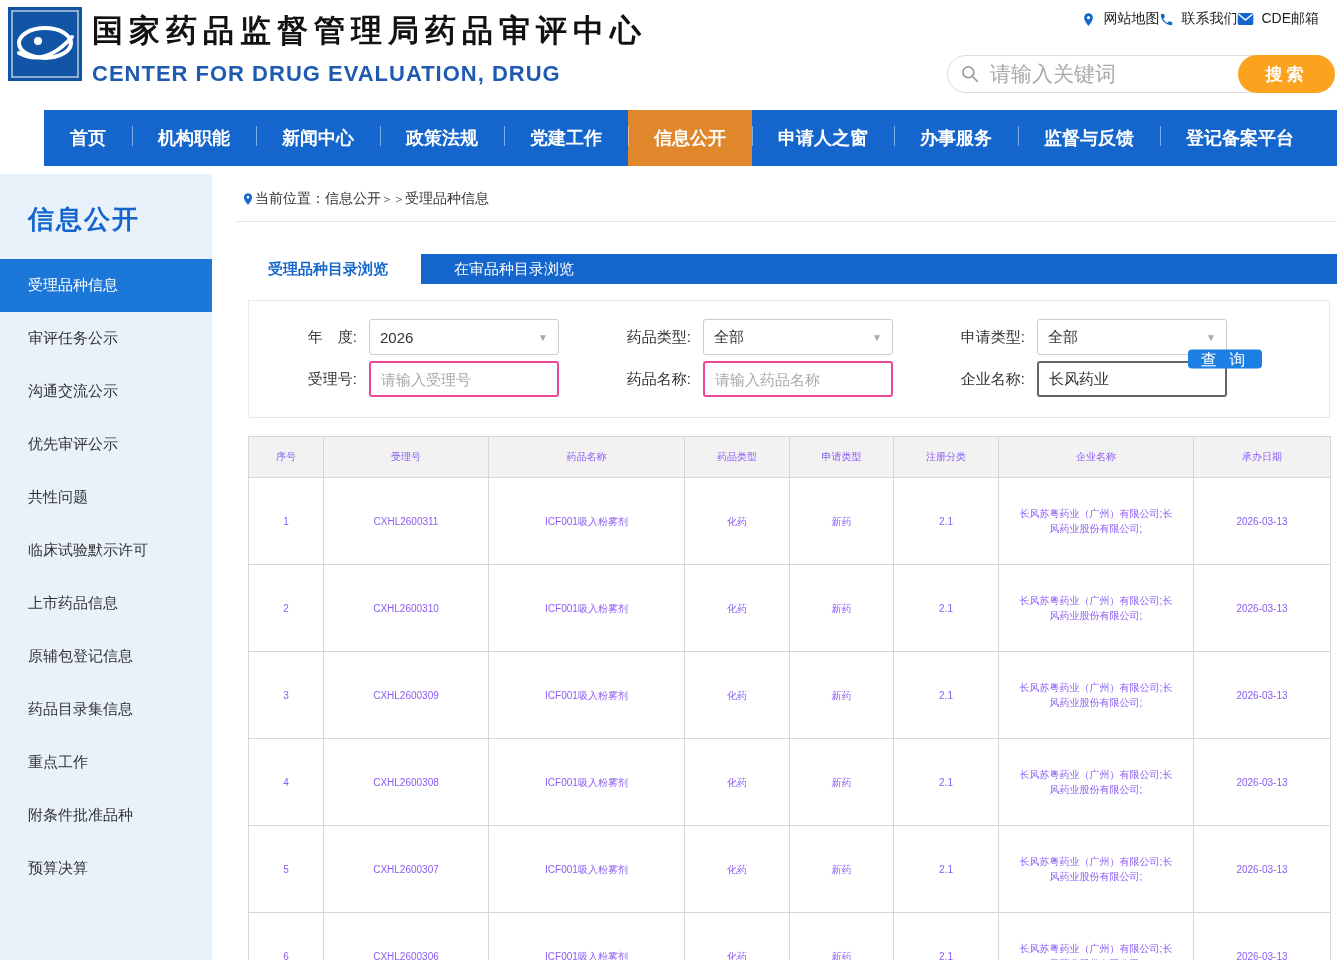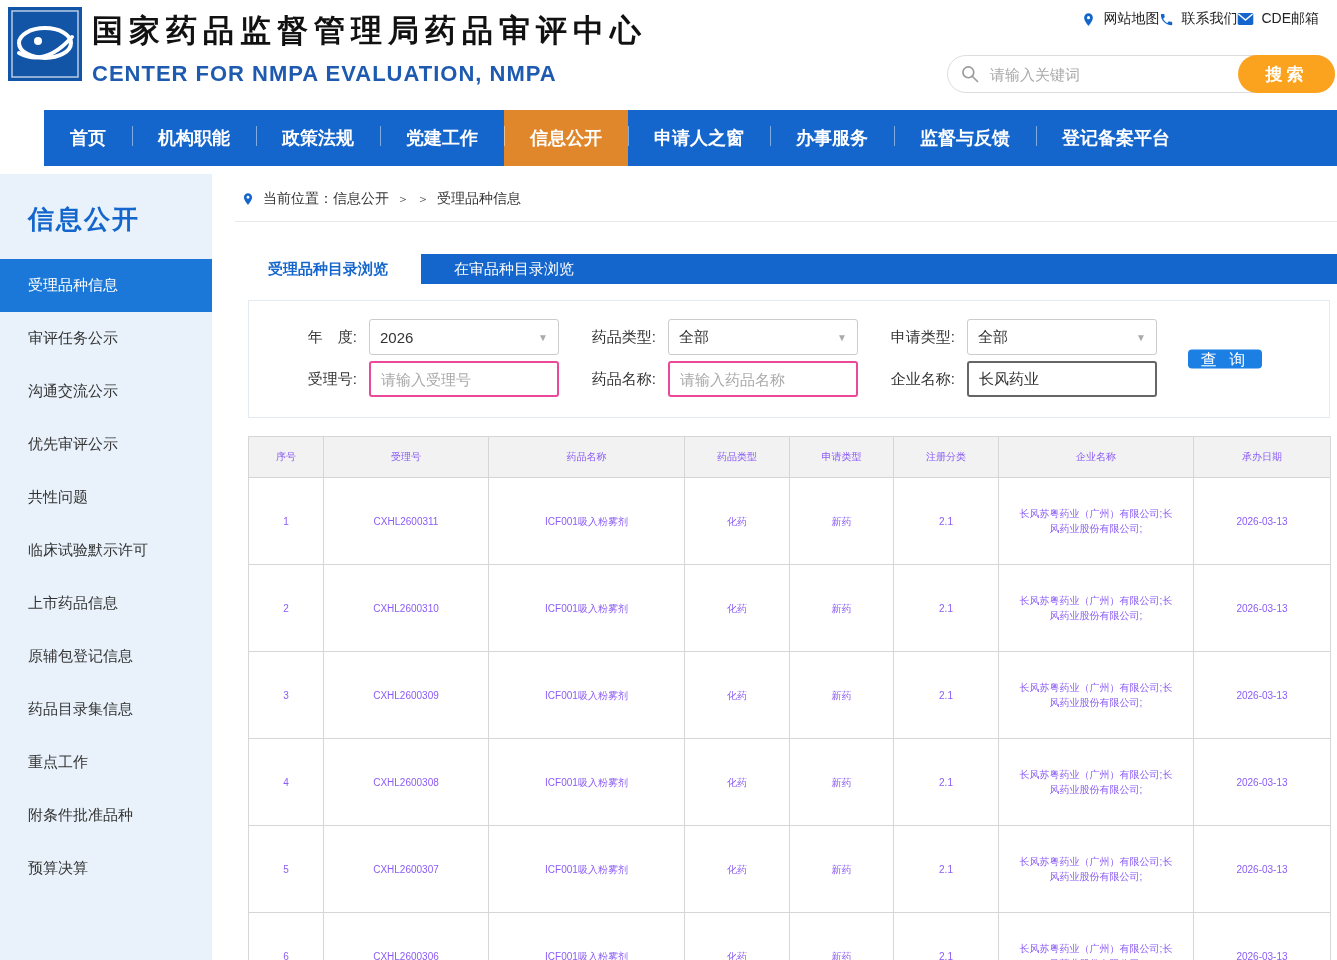--- a/index.html
+++ b/index.html
@@ -12,21 +12,21 @@
   .title-block { position: absolute; left: 92px; top: 10px; }
   .site-title { font-size: 31px; font-weight: bold; color: #111; letter-spacing: 6px; white-space: nowrap; }
   .site-subtitle { font-size: 22px; font-weight: bold; color: #1e5ab0; margin-top: 9px; letter-spacing: 1px; white-space: nowrap; }
 
   .quick-links { position: absolute; top: 10px; right: 18px; display: flex; align-items: center; }
   .quick-link { display: flex; align-items: center; gap: 7px; font-size: 14px; color: #222; cursor: pointer; }
   .quick-link svg { display: block; }
 
   .search-bar { position: absolute; top: 55px; right: 2px; width: 388px; height: 38px; }
   .search-input { width: 100%; height: 100%; border: 1px solid #ddd; border-radius: 19px;
-     padding: 0 104px 0 42px; font-size: 15px; color: #333; outline: none; }
+     padding: 0 104px 0 42px; font-size: 21px; color: #333; outline: none; }
   .search-input::placeholder { color: #a9a9a9; }
   .search-icon { position: absolute; left: 13px; top: 9px; }
   .search-button { position: absolute; right: 0; top: 0; width: 97px; height: 38px; background: #fba31f;
      color: #fff; border: none; border-radius: 19px; font-size: 17px; font-weight: bold; letter-spacing: 4px; cursor: pointer; }
 
   
   .nav { height: 56px; background: #1466cc; display: flex; align-items: stretch; margin-left: 44px; }
   .nav-item { display: flex; align-items: center; padding: 0 26px; color: #fff; font-size: 18px;
      font-weight: bold; text-decoration: none; position: relative; white-space: nowrap; cursor: pointer; }
   .nav-item + .nav-item::before { content: ""; position: absolute; left: 0; top: 16px; height: 20px;
@@ -37,35 +37,35 @@
   .layout { display: flex; height: 798px; }
   .sidebar { width: 212px; margin-top: 8px; background: #e9f2fb; flex: none; }
   .sidebar-title { color: #1466cc; font-size: 26px; font-weight: bold; padding: 28px 0 22px 28px; letter-spacing: 2px; }
   .sidebar-item { display: block; padding: 17px 0 17px 28px; font-size: 15px; color: #333;
      text-decoration: none; cursor: pointer; }
   .sidebar-item.active { background: #1b78d8; color: #fff; }
 
   .main { flex: 1; margin-left: 23px; margin-top: 8px; overflow: hidden; }
 
   
-  .breadcrumb { display: flex; align-items: center; gap: 8px; padding: 16px 0 13px 6px;
+  .breadcrumb { display: flex; align-items: center; padding: 16px 0 13px 6px;
      font-size: 14px; color: #333; border-bottom: 1px solid #e8e8e8; }
   .breadcrumb svg { display: block; }
   .crumb-sep { color: #555; font-size: 12px; }
 
   
   .tabbar { margin-top: 32px; height: 30px; background: #1466cc; display: flex; }
   .tab { width: 186px; display: flex; align-items: center; justify-content: center; color: #fff;
      font-size: 15px; cursor: pointer; }
   .tab.active { background: #fff; color: #1466cc; font-weight: bold; }
 
   
   .filter-box { margin: 16px 7px 0 13px; border: 1px solid #e4eaf2; padding: 12px 0 14px 32px; position: relative; }
   .filter-row { display: flex; align-items: center; margin: 6px 0; }
-  .filter-field { display: flex; align-items: center; margin-right: 21px; }
+  .filter-field { display: flex; align-items: center; margin-right: 56px; }
   .filter-label { font-size: 15px; color: #333; width: 76px; text-align: right; margin-right: 12px; white-space: nowrap; }
   .select-box { width: 190px; height: 36px; border: 1px solid #ccc; border-radius: 3px; background: #fff;
      display: flex; align-items: center; justify-content: space-between; padding: 0 10px; font-size: 15px;
      color: #333; cursor: pointer; }
   .chevron { color: #aaa; font-size: 10px; }
   .text-input { width: 190px; height: 36px; border: 2px solid #ec4899; border-radius: 3px; padding: 0 10px;
      font-size: 15px; color: #333; outline: none; }
   .text-input::placeholder { color: #a9a9a9; }
   .text-input.strong { border-color: #666; }
   .query-button { position: absolute; right: 67px; top: 50%; transform: translateY(-50%);
@@ -86,21 +86,21 @@
 <div class="header">
   <svg class="logo" viewBox="0 0 74 74">
     <rect x="0" y="0" width="74" height="74" fill="#1254a6"></rect>
     <rect x="4" y="4" width="66" height="66" fill="none" stroke="#ffffff" stroke-width="1.5" opacity="0.7"></rect>
     <ellipse cx="37" cy="36" rx="26" ry="15" fill="none" stroke="#ffffff" stroke-width="4"></ellipse>
     <path d="M11 46 Q37 60 64 30" fill="none" stroke="#ffffff" stroke-width="4" stroke-linecap="round"></path>
     <circle cx="30" cy="34" r="4" fill="#ffffff"></circle>
   </svg>
   <div class="title-block">
     <div class="site-title">国家药品监督管理局药品审评中心</div>
-    <div class="site-subtitle">CENTER FOR NMPA EVALUATION, NMPA</div>
+    <div class="site-subtitle">CENTER FOR DRUG EVALUATION, DRUG</div>
   </div>
 
   <div class="quick-links">
     <span class="quick-link">
       <svg width="15" height="15" viewBox="0 0 24 24">
           <path d="M12 2C8.1 2 5 5.1 5 9c0 5.2 7 13 7 13s7-7.8 7-13c0-3.9-3.1-7-7-7zm0 9.5A2.5 2.5 0 1 1 12 6.5a2.5 2.5 0 0 1 0 5z" fill="#1466cc"></path>
         </svg>
       <span>网站地图</span>
     </span>
     <span class="quick-link">
@@ -124,20 +124,21 @@
         <line x1="15" y1="15" x2="21" y2="21" stroke="#9b9b9b" stroke-width="2" stroke-linecap="round"></line>
       </svg>
     <input class="search-input" type="text" placeholder="请输入关键词" style="">
     <button class="search-button">搜索</button>
   </div>
 </div>
 
 <div class="nav">
   <a class="nav-item">首页</a>
   <a class="nav-item">机构职能</a>
+  <a class="nav-item">新闻中心</a>
   <a class="nav-item">政策法规</a>
   <a class="nav-item">党建工作</a>
   <a class="nav-item active">信息公开</a>
   <a class="nav-item">申请人之窗</a>
   <a class="nav-item">办事服务</a>
   <a class="nav-item">监督与反馈</a>
   <a class="nav-item">登记备案平台</a>
 </div>
 
 <div class="layout">

